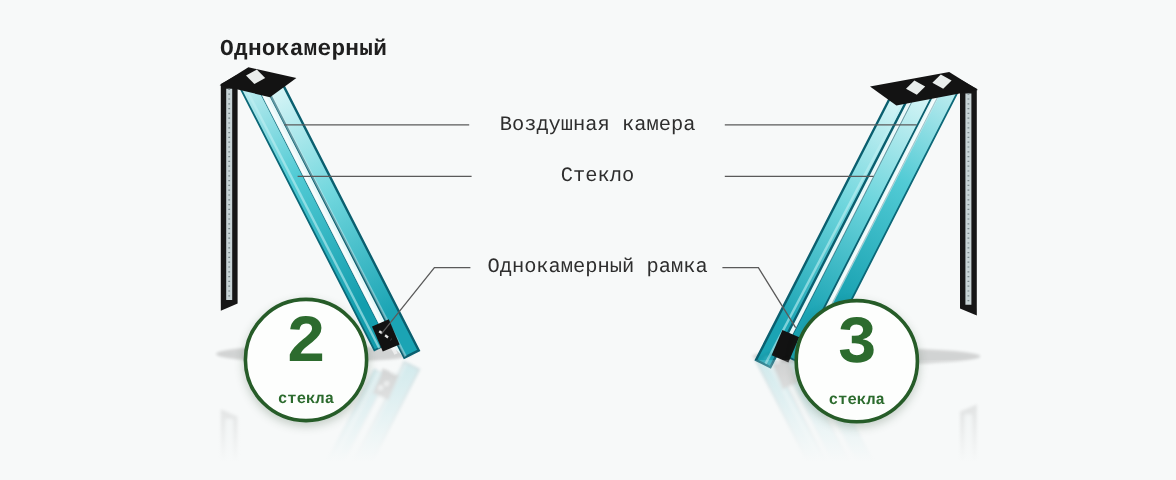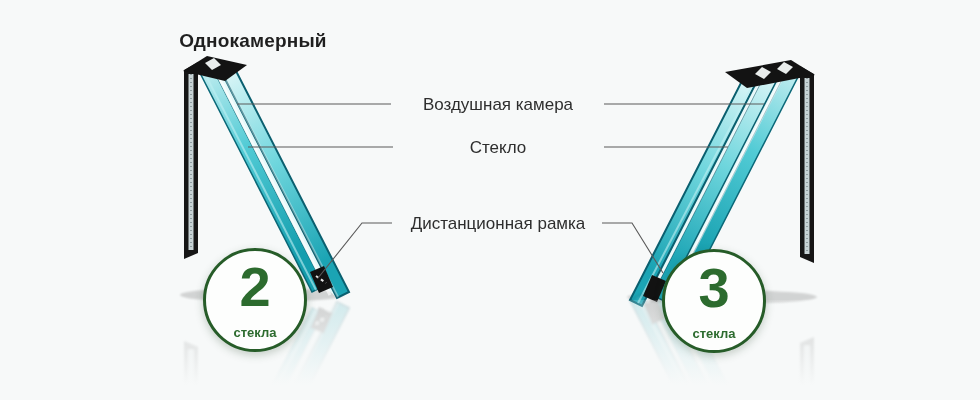--- a/index.html
+++ b/index.html
@@ -1,19 +1,19 @@
 <!DOCTYPE html>
 <html style="--background: #f7f9f9; --glass-teal: #3cc3ce; --glass-dark-edge: #0c6b7a; --glass-highlight: #d8f4f6; --frame-black: #161616; --accent-green: #2c6b2e; --circle-border: #265c28; --leader-line: #5a5a5a;"><head>
 <meta charset="utf-8">
 <style>
   html,body { margin:0; padding:0; }
   .stage {
     position:relative; width:980px; height:400px; overflow:hidden;
     background: var(--background, #f7f9f9);
-    font-family: Liberation Sans, sans-serif;
+    font-family: Liberation Mono, monospace;
   }
   .stage svg { position:absolute; left:0; top:0; }
   .title {
     position:absolute; top:30px; width:260px; text-align:center;
     font-size:19px; font-weight:bold; color:#1f1f1f; letter-spacing:0.2px;
   }
   .title-left  { left:123px; }
   .title-right { left:613px; }
   .callout {
     position:absolute; left:372px; width:252px; text-align:center;
@@ -124,21 +124,21 @@
       <line class="leader" x1="604" y1="147" x2="728" y2="147"></line>
       <polyline class="leader" points="392,223 362,223 318,278"></polyline>
       <polyline class="leader" points="602,223 632,223 663,273"></polyline>
     </g>
   </svg>
 
   <div class="title title-left">Однокамерный</div>
 
   <div class="callout callout-glass">Стекло</div>
   <div class="callout callout-air">Воздушная камера</div>
-  <div class="callout callout-spacer">Дистанционная рамка</div>
+  <div class="callout callout-spacer">Однокамерный рамка</div>
 
   <div class="badge badge-left">
     <div class="num">2</div>
     <div class="cap">стекла</div>
   </div>
   <div class="badge badge-right">
     <div class="num">3</div>
     <div class="cap">стекла</div>
   </div>
 

